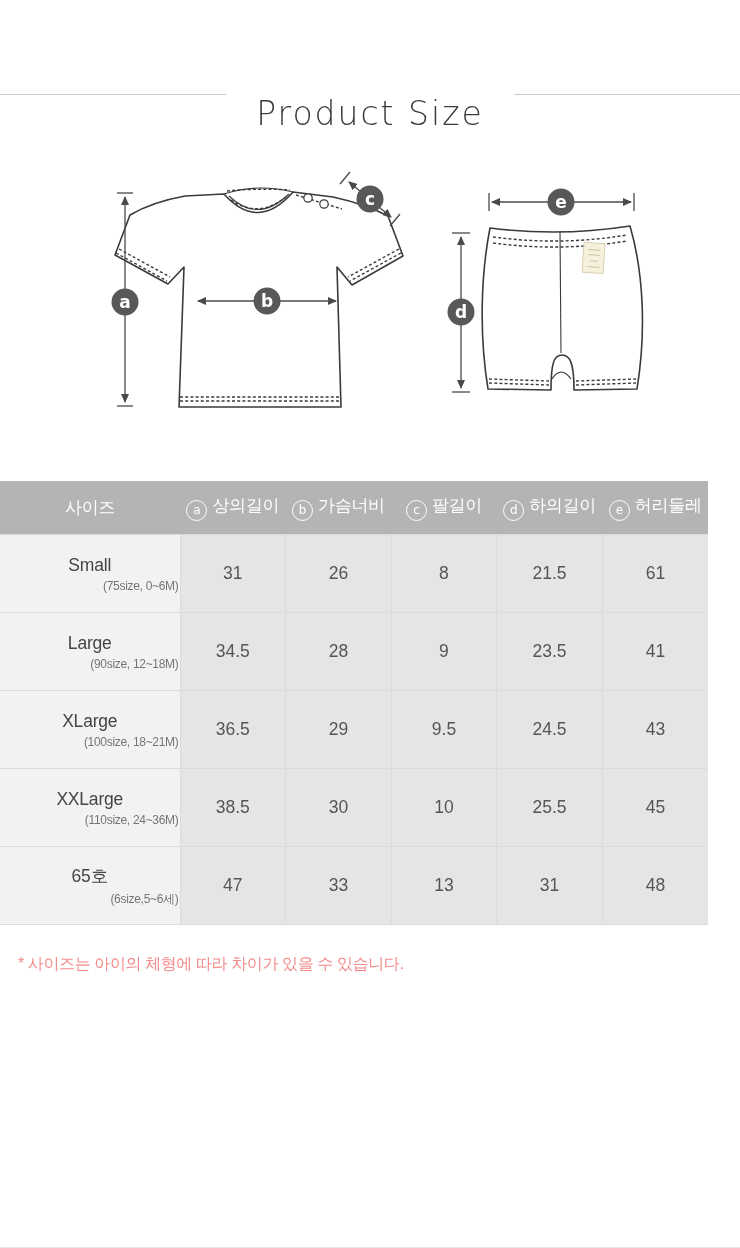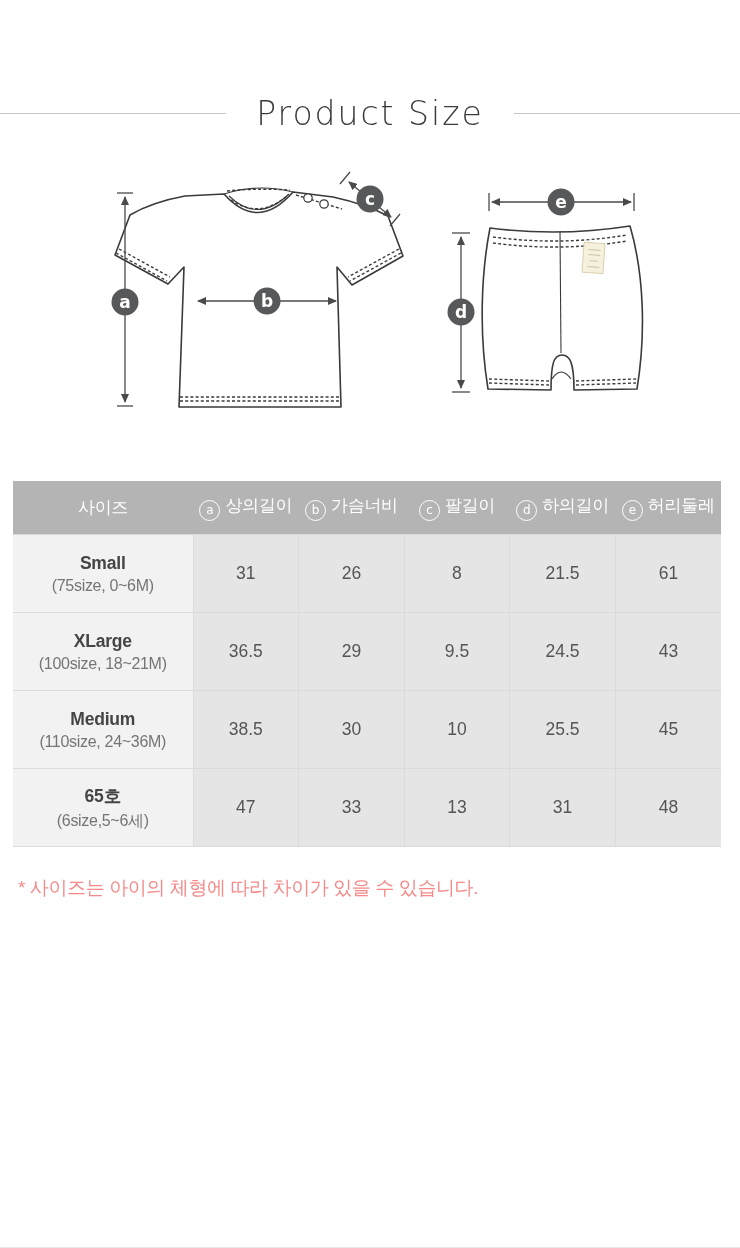--- a/index.html
+++ b/index.html
@@ -2,64 +2,64 @@
 <html><head>
 <meta charset="utf-8">
 <style>
   html,body{margin:0;padding:0;background:#fff;}
   body{
     width:740px;height:1248px;overflow:hidden;position:relative;
     font-family:"Liberation Sans","DejaVu Sans",sans-serif;
     border-bottom:1px solid #e9e9e9;box-sizing:border-box;
   }
   
-  .header{display:flex;align-items:center;padding-top:94px;}
+  .header{display:flex;padding-top:94px;}
   .rule{flex:1;height:1px;background:#c9c9c9;}
   .page-title{
     margin:0 30px;font-size:33px;font-weight:300;color:#3b3b3b;
     letter-spacing:2px;font-family:"DejaVu Sans","Liberation Sans",sans-serif;
     white-space:nowrap;
   }
   
   .diagram{display:block;margin-top:16px;}
   .outline{fill:#ffffff;stroke:#3a3a3a;stroke-width:1.6;stroke-linejoin:round;}
   .detail{fill:none;stroke:#3a3a3a;stroke-width:1.1;}
   .stitch{fill:none;stroke:#3a3a3a;stroke-width:1.4;stroke-dasharray:3 2.2;}
   .marrow{stroke:#4a4a4a;stroke-width:1.3;fill:none;}
   .badge{fill:#57585a;}
   .badge-letter{fill:#ffffff;font-size:17px;font-weight:bold;text-anchor:middle;
     font-family:"DejaVu Sans","Liberation Sans",sans-serif;}
   .snap{fill:#fff;stroke:#3a3a3a;stroke-width:1.2;}
   .tag{fill:#f6f1dd;stroke:#d9d0b0;stroke-width:1;}
   .tag-line{stroke:#c6bf9e;stroke-width:0.9;}
   
   table.size-table{
-    width:708px;margin:20px 13px 0;border-collapse:collapse;table-layout:fixed;
+    width:708px;margin:20px 0 0;border-collapse:collapse;table-layout:fixed;
   }
   .size-table thead th{
     background:#b4b4b4;color:#ffffff;height:51px;font-size:17px;font-weight:500;
     text-align:center;vertical-align:middle;border:none;letter-spacing:-0.3px;
   }
   .circ{
     display:inline-flex;align-items:center;justify-content:center;
     width:19px;height:19px;border:1px solid #fff;border-radius:50%;
     font-size:12px;margin-right:5px;vertical-align:-3px;
     font-family:"DejaVu Sans",sans-serif;
   }
   .size-table tbody td{
     height:75px;border:1px solid #dbdbdb;background:#e5e5e5;text-align:center;
     vertical-align:middle;font-size:17.5px;color:#555;
   }
   .size-table tbody td:first-child{border-left:none;background:#f2f2f2;}
   .size-table tbody td:last-child{border-right:none;}
-  .size-name{font-weight:bold;color:#454545;font-size:17.5px;letter-spacing:-0.2px;}
-  .size-sub{font-size:16px;color:#757575;margin-top:3px;letter-spacing:-0.3px;}
+  .size-name{font-weight:normal;color:#454545;font-size:17.5px;letter-spacing:-0.2px;}
+  .size-sub{font-size:12px;color:#757575;margin-top:3px;letter-spacing:-0.3px;text-align:right;}
   
   .notes{margin:26px 18px 0;}
-  .note{color:#f48a8a;font-size:19px;line-height:1.58;letter-spacing:-0.4px;}
+  .note{color:#f48a8a;font-size:16px;line-height:1.58;letter-spacing:-0.4px;}
 </style>
 </head>
 <body>
 
 <div class="header">
   <div class="rule"></div>
   <h1 class="page-title">Product Size</h1>
   <div class="rule"></div>
 </div>
 
@@ -175,32 +175,43 @@
           <div class="size-sub">(75size, 0~6M)</div>
         </td>
       <td>31</td>
       <td>26</td>
       <td>8</td>
       <td>21.5</td>
       <td>61</td>
     </tr>
     <tr>
       <td>
+          <div class="size-name">Large</div>
+          <div class="size-sub">(90size, 12~18M)</div>
+        </td>
+      <td>34.5</td>
+      <td>28</td>
+      <td>9</td>
+      <td>23.5</td>
+      <td>41</td>
+    </tr>
+    <tr>
+      <td>
           <div class="size-name">XLarge</div>
           <div class="size-sub">(100size, 18~21M)</div>
         </td>
       <td>36.5</td>
       <td>29</td>
       <td>9.5</td>
       <td>24.5</td>
       <td>43</td>
     </tr>
     <tr>
       <td>
-          <div class="size-name">Medium</div>
+          <div class="size-name">XXLarge</div>
           <div class="size-sub">(110size, 24~36M)</div>
         </td>
       <td>38.5</td>
       <td>30</td>
       <td>10</td>
       <td>25.5</td>
       <td>45</td>
     </tr>
     <tr>
       <td>

